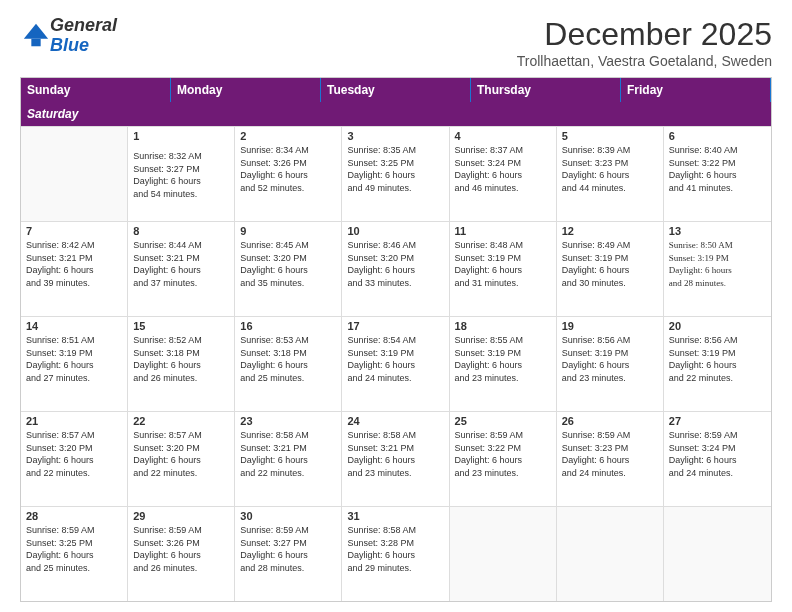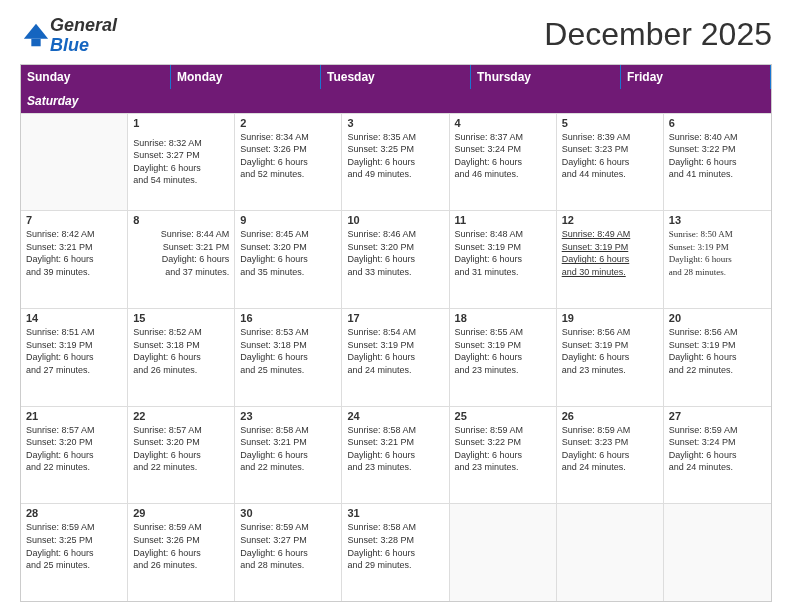--- a/index.html
+++ b/index.html
@@ -123,20 +123,21 @@
         <polygon points="15,2 28,18 2,18" fill="#1565c0"></polygon>
         <rect x="10" y="18" width="10" height="8" fill="#1565c0"></rect>
       </svg>
       <div class="logo-text">
         <span class="logo-general">General</span>
         <span class="logo-blue">Blue</span>
       </div>
     </div>
     <div class="title-block">
       <div class="month-title">December 2025</div>
+      <div class="subtitle">Trollhaettan, Vaestra Goetaland, Sweden</div>
     </div>
   </div>
 
   <div class="calendar">
     <div class="cal-header">
       <div class="cal-header-cell">Sunday</div>
       <div class="cal-header-cell">Monday</div>
       <div class="cal-header-cell">Tuesday</div>
       <div class="cal-header-cell">Thursday</div>
       <div class="cal-header-cell">Friday</div>
@@ -191,21 +192,21 @@
         <div class="cal-row">
           <div class="cal-cell">
             <span class="day-number">7</span>
             <div class="day-info" style="white-space: pre-line;">Sunrise: 8:42 AM
 Sunset: 3:21 PM
 Daylight: 6 hours
 and 39 minutes.</div>
           </div>
           <div class="cal-cell">
             <span class="day-number">8</span>
-            <div class="day-info" style="white-space: pre-line; text-align: right;">Sunrise: 8:44 AM
+            <div class="day-info" style="white-space: pre-line;">Sunrise: 8:44 AM
 Sunset: 3:21 PM
 Daylight: 6 hours
 and 37 minutes.</div>
           </div>
           <div class="cal-cell">
             <span class="day-number">9</span>
             <div class="day-info" style="white-space: pre-line;">Sunrise: 8:45 AM
 Sunset: 3:20 PM
 Daylight: 6 hours
 and 35 minutes.</div>
@@ -219,21 +220,21 @@
           </div>
           <div class="cal-cell">
             <span class="day-number">11</span>
             <div class="day-info" style="white-space: pre-line;">Sunrise: 8:48 AM
 Sunset: 3:19 PM
 Daylight: 6 hours
 and 31 minutes.</div>
           </div>
           <div class="cal-cell">
             <span class="day-number">12</span>
-            <div class="day-info" style="white-space: pre-line; text-decoration: underline;">Sunrise: 8:49 AM
+            <div class="day-info" style="white-space: pre-line;">Sunrise: 8:49 AM
 Sunset: 3:19 PM
 Daylight: 6 hours
 and 30 minutes.</div>
           </div>
           <div class="cal-cell">
             <span class="day-number">13</span>
             <div class="day-info" style="white-space: pre-line; font-family: Liberation Serif, serif;">Sunrise: 8:50 AM
 Sunset: 3:19 PM
 Daylight: 6 hours
 and 28 minutes.</div>

